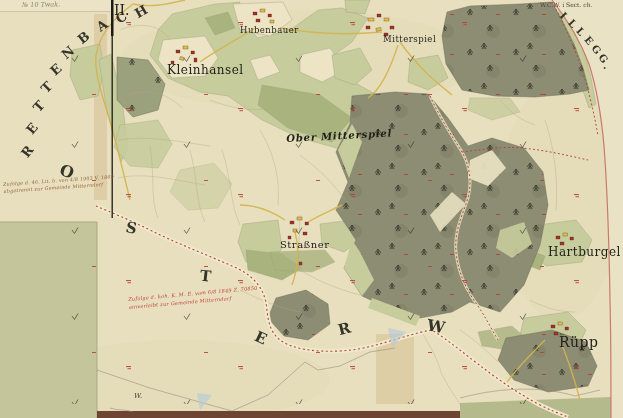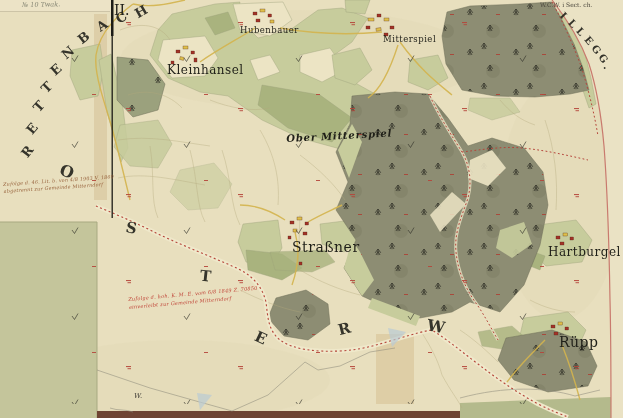--- a/index.html
+++ b/index.html
@@ -213,21 +213,21 @@
 </svg>
 
 <div class="lbl" style="left:22px;top:1px;font-size:6.5px;font-style:italic;color:#858573;transform:rotate(-1deg)">№ 10 Twak.</div>
 <div class="lbl" style="left:114px;top:2px;font-size:14px;font-weight:normal;color:#1c1c16">II.</div>
 <div class="lbl" style="left:540px;top:1px;font-size:6px;color:#4a463c">W.C.W. i Sect. ch.</div>
 
 <div class="lbl place" style="left:240px;top:25px;font-size:8.5px">Hubenbauer</div>
 <div class="lbl place" style="left:167px;top:63px;font-size:12px">Kleinhansel</div>
 <div class="lbl place" style="left:383px;top:34px;font-size:8.5px">Mitterspiel</div>
 <div class="lbl" style="left:286px;top:133px;font-size:10px;font-style:italic;font-weight:bold;letter-spacing:.8px;transform:rotate(-3deg)">Ober Mitterspiel</div>
-<div class="lbl place" style="left:292px;top:239px;font-size:14px">Straßner</div>
+<div class="lbl place" style="left:280px;top:239px;font-size:10px">Straßner</div>
 <div class="lbl place" style="left:548px;top:245px;font-size:12px">Hartburgel</div>
 <div class="lbl place" style="left:559px;top:334px;font-size:14px">Rüpp</div>
 
 <div class="ann" style="left:3px;top:181px;font-size:4.8px;color:#96603a;transform:rotate(-4deg)">
   <div>Zufolge d. 46. Lit. b. von 4/8 1903 V. 1860</div>
   <div>abgetrennt zur Gemeinde Mitterndorf</div>
 </div>
 <div class="ann" style="left:128px;top:296px;font-size:5px;color:#c04438;transform:rotate(-5deg)">
   <div>Zufolge d. hoh. K. M. E. vom 6/8 1849 Z. 70850</div>
   <div>einverleibt zur Gemeinde Mitterndorf</div>

